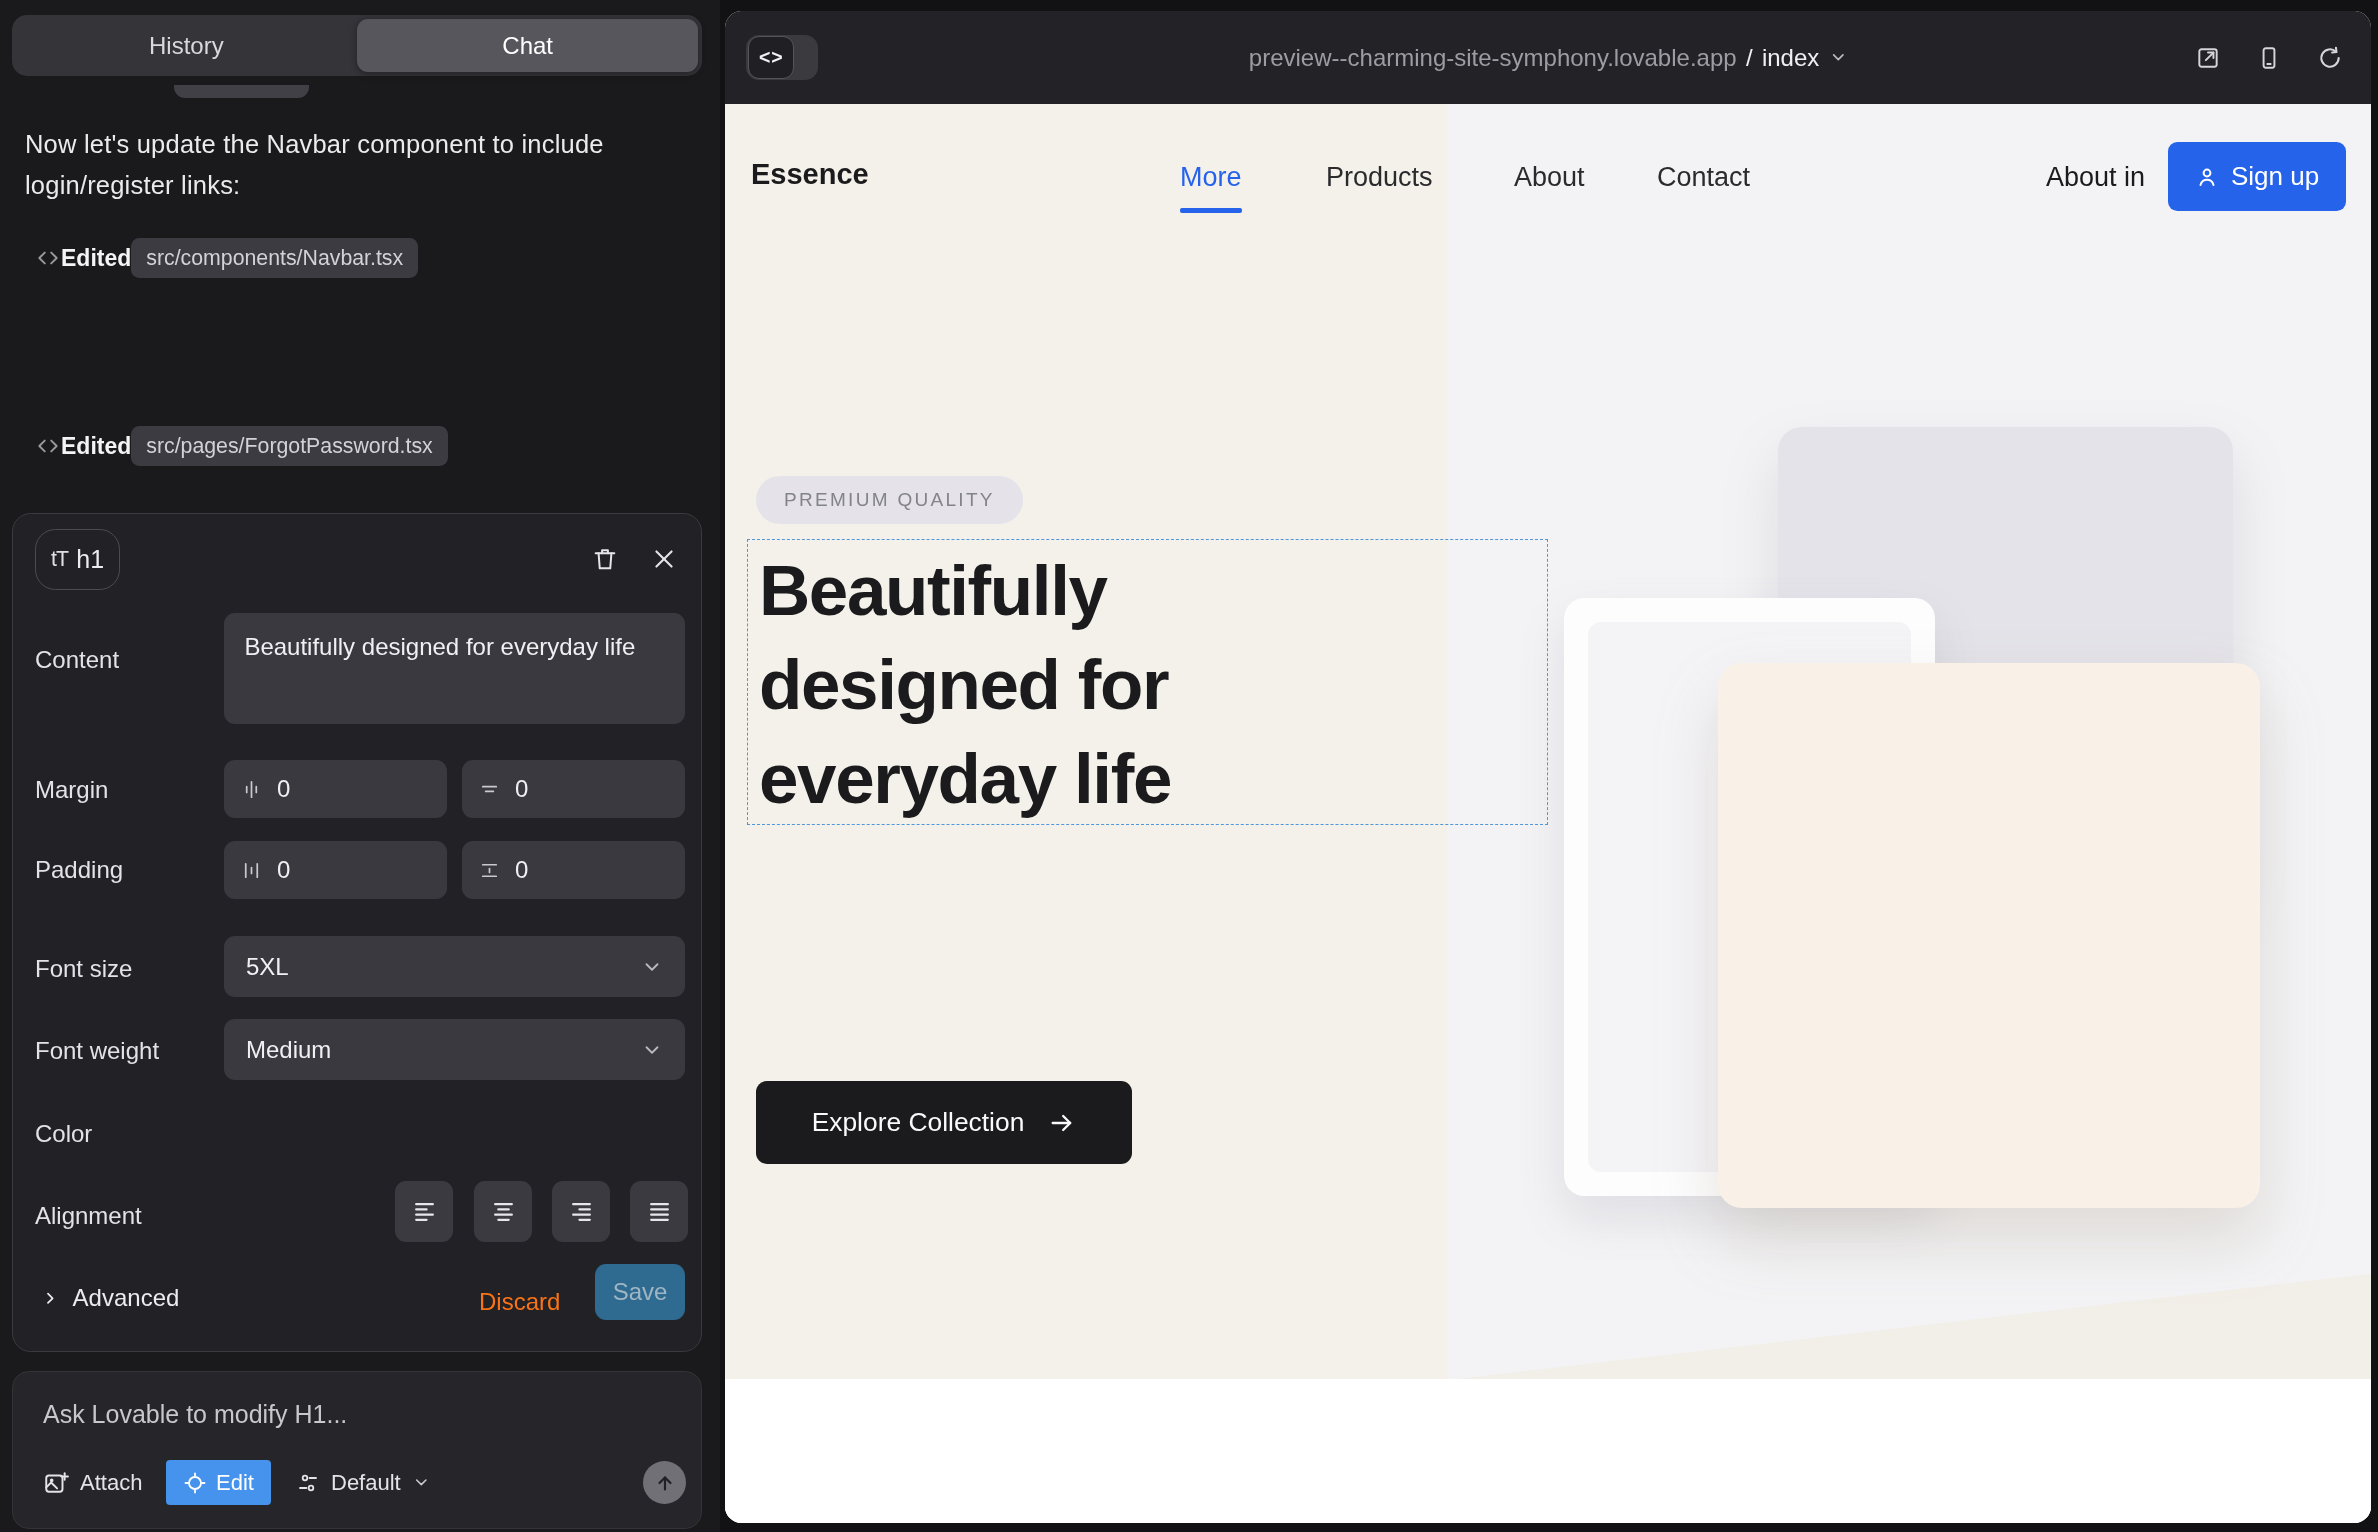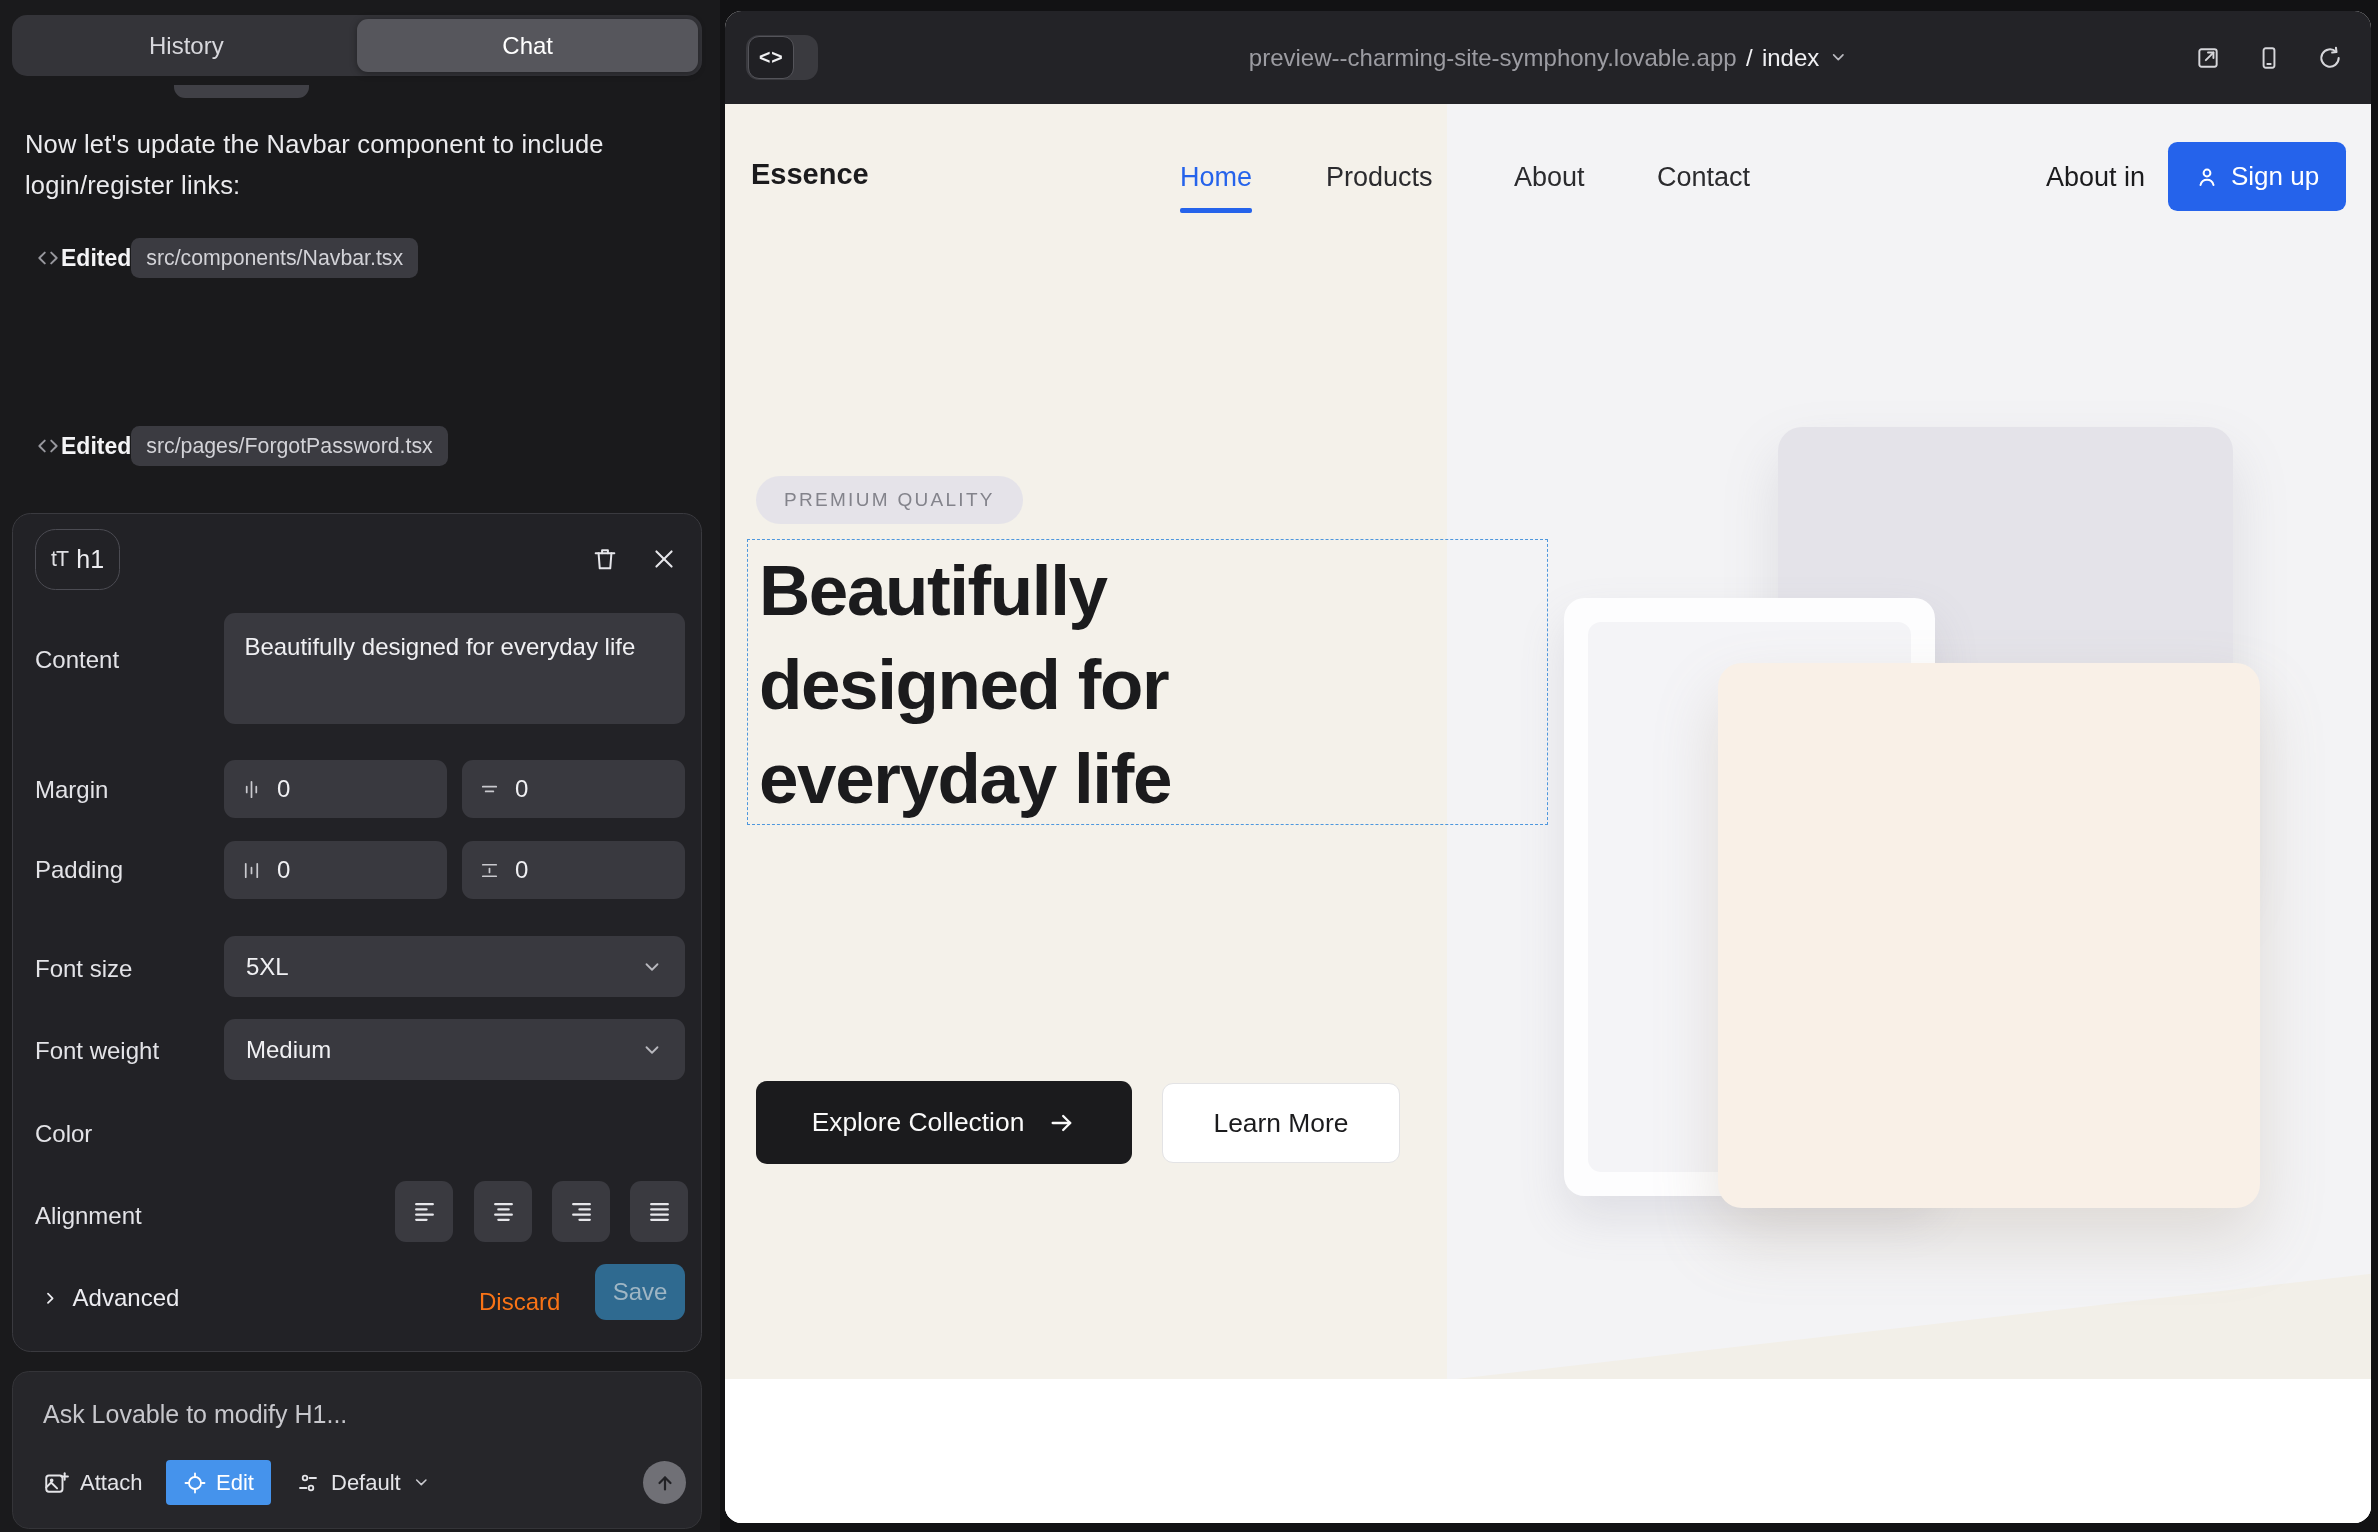--- a/index.html
+++ b/index.html
@@ -378,21 +378,21 @@
       <div class="wedge"></div>
       <div class="bg-white"></div>
 
       <div class="card card-lavender"></div>
       <div class="card card-white">
         <div class="card-white-inner"></div>
       </div>
       <div class="card card-peach"></div>
 
       <div class="brand">Essence</div>
-      <div class="navlink active" style="left:455px">Home</div>
+      <div class="navlink active" style="left:455px">More</div>
       <div class="navlink" style="left:601px">Products</div>
       <div class="navlink" style="left:789px">About</div>
       <div class="navlink" style="left:932px">Contact</div>
       <div class="signin">About in</div>
       <div class="signup">
         <svg width="24" height="24" viewBox="0 0 24 24" fill="none" stroke="#ffffff" stroke-width="2" stroke-linecap="round" stroke-linejoin="round">
             <circle cx="12" cy="8" r="3.4"></circle>
             <path d="M5.5 20c1-3.6 3.5-5.2 6.5-5.2s5.5 1.6 6.5 5.2"></path>
           </svg>
         <span>Sign up</span>
@@ -405,17 +405,16 @@
       </div>
 
 
       <div class="cta-primary">
         <span>Explore Collection</span>
         <svg width="28" height="28" viewBox="0 0 24 24" fill="none" stroke="#fafafa" stroke-width="2" stroke-linecap="round" stroke-linejoin="round">
             <line x1="4" y1="12" x2="19" y2="12"></line>
             <polyline points="13 6 19 12 13 18"></polyline>
           </svg>
       </div>
-      <div class="cta-secondary">Learn More</div>
     </div>
   </div>
 </div>
 
 
 </body></html>

